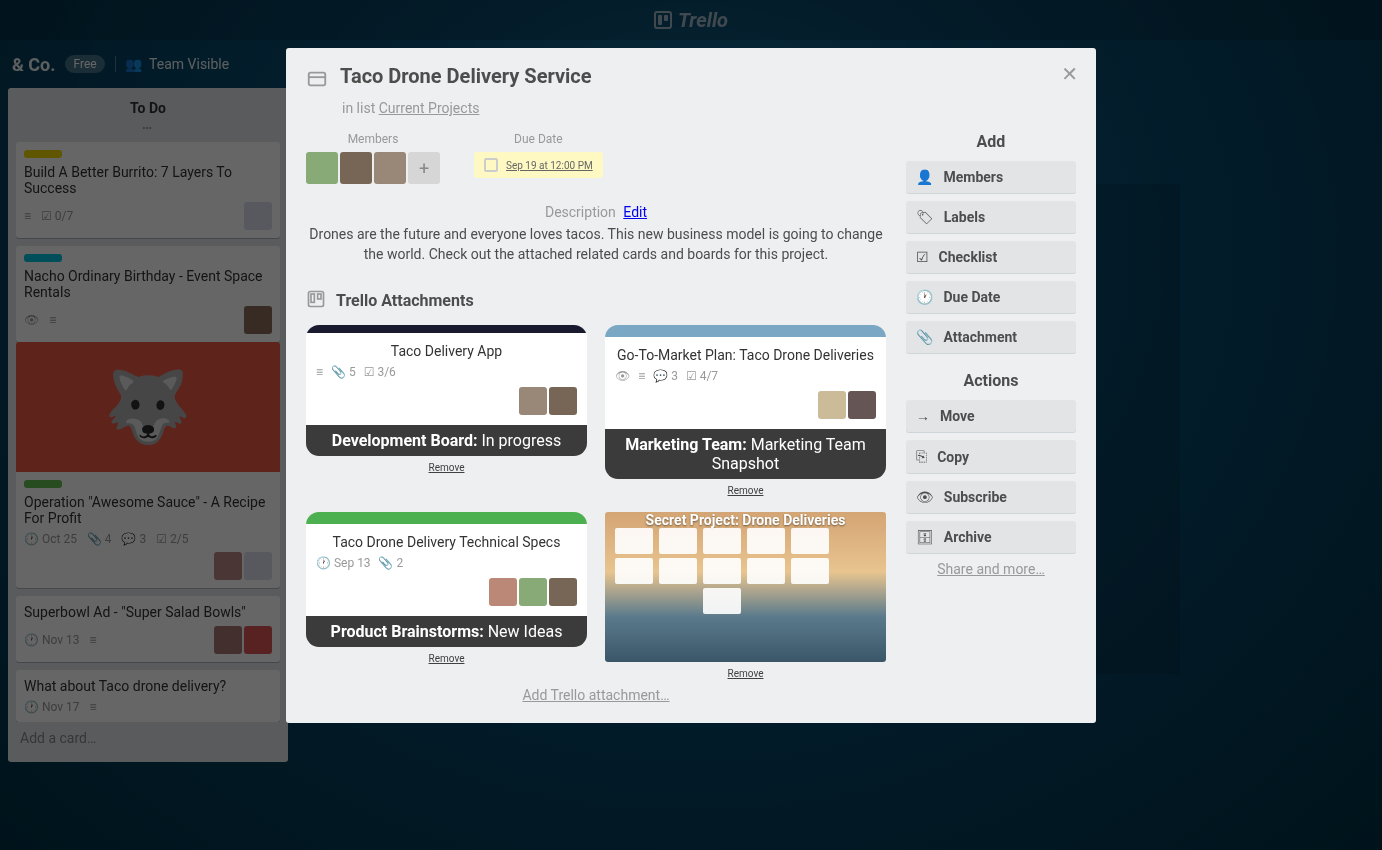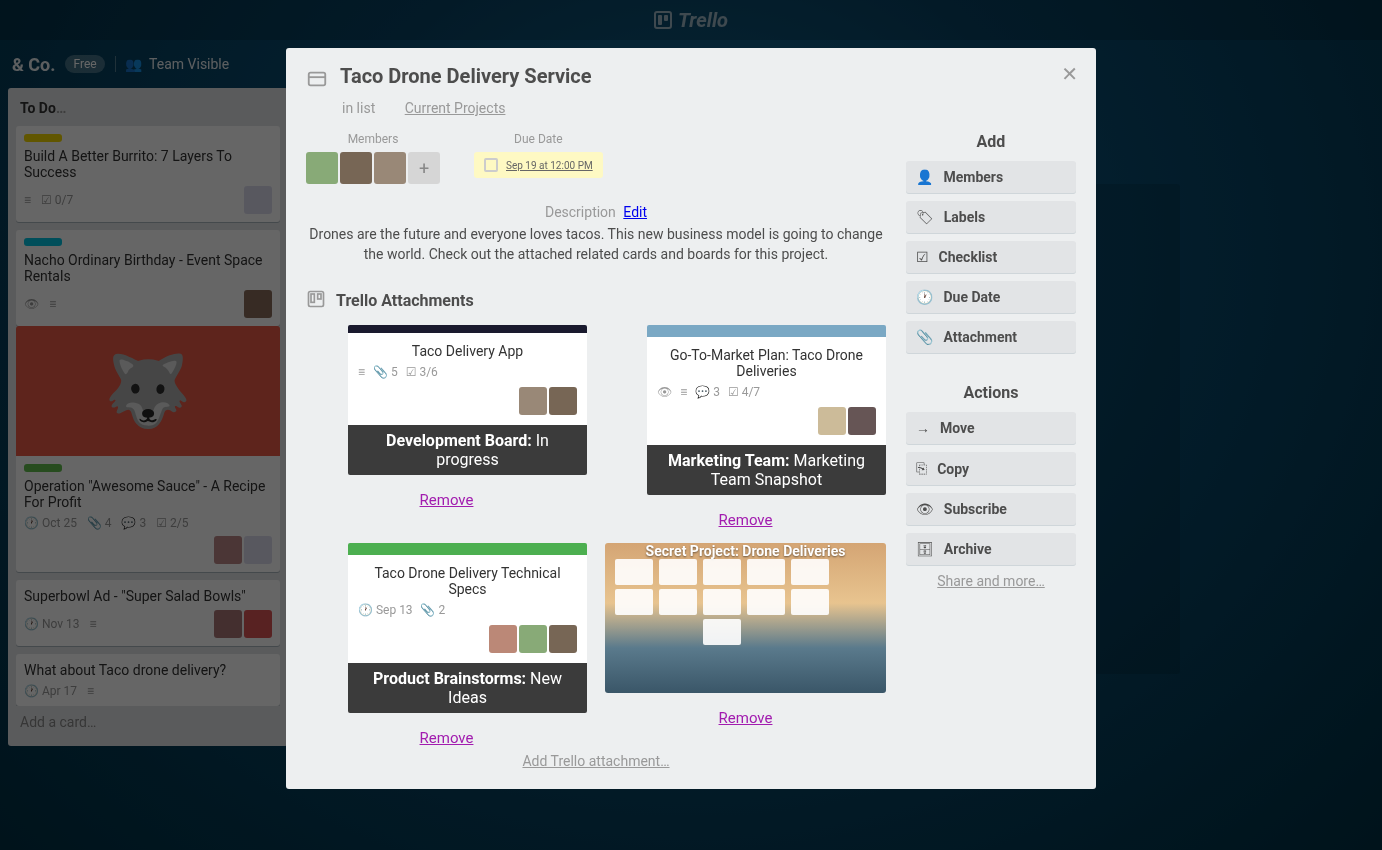--- a/index.html
+++ b/index.html
@@ -11,65 +11,65 @@
 .logo-icon::before, .logo-icon::after { content:''; background: rgba(255,255,255,.6); border-radius: 1px; }
 .logo-icon::before { width: 5px; height: 10px; }
 .logo-icon::after { width: 5px; height: 6px; }
 .boardheader { position: relative; height: 48px; display: flex; align-items: center; padding: 0 12px; gap: 10px; color: #fff; }
 .boardheader .name { font-size: 18px; font-weight: 700; opacity: .9; }
 .free-badge { background: rgba(255,255,255,.25); color: #fff; font-size: 12px; padding: 2px 8px; border-radius: 10px; }
 .divider { width: 1px; height: 16px; background: rgba(255,255,255,.3); }
 .team-visible { font-size: 14px; opacity: .9; display: flex; align-items: center; gap: 6px; }
 .board-canvas { position: relative; display: flex; align-items: flex-start; padding: 0 8px; gap: 10px; height: calc(100% - 88px); overflow: hidden; }
 .list { background: #e2e4e6; border-radius: 3px; width: 280px; padding: 8px; flex-shrink: 0; display: flex; flex-direction: column; max-height: 100%; }
-.list-title { font-size: 14px; font-weight: 700; color: #333; padding: 4px 4px 10px; display: flex; align-items: center; }
+.list-title { font-size: 14px; font-weight: 700; color: #333; padding: 4px 4px 10px; display: flex; align-items: center; flex-direction: column; }
 .cards { display: flex; flex-direction: column; gap: 8px; overflow-y: auto; }
 .card { background: #fff; border-radius: 3px; padding: 8px; box-shadow: 0 1px 0 rgba(9,45,66,.25); font-size: 14px; color: #333; cursor: pointer; }
 .label-bar { width: 38px; height: 8px; border-radius: 3px; margin-bottom: 6px; }
 .badges { display: flex; align-items: center; gap: 10px; margin-top: 6px; color: #999; font-size: 12px; }
 .badge { display: flex; align-items: center; gap: 3px; }
 .members-right { margin-left: auto; display: flex; gap: 2px; }
 .avatar { width: 28px; height: 28px; border-radius: 3px; background: #ccc; }
 .card-cover { height: 130px; background: #eb5a46; border-radius: 3px 3px 0 0; margin: -8px -8px 8px; display:flex; align-items:center; justify-content:center; }
 .add-card { color: #888; font-size: 14px; padding: 8px 4px; cursor: pointer; }
 .add-list { color: rgba(255,255,255,.8); font-size: 14px; padding: 10px; background: rgba(0,0,0,.12); border-radius: 3px; width: 280px; flex-shrink: 0; }
 
 .overlay { position: absolute; inset: 0; background: rgba(0,0,0,.6); }
 .modal { position: absolute; left: 50%; top: 48px; transform: translateX(-50%); width: 810px; background: #edeff0; border-radius: 3px; padding: 16px 20px 20px; color: #4d4d4d; }
 .close-x { position: absolute; top: 14px; right: 18px; font-size: 20px; color: #999; cursor: pointer; }
 .modal-header { display: flex; gap: 12px; align-items: flex-start; margin-bottom: 6px; }
 .hdr-icon { color: #999; margin-top: 4px; }
 .modal-title { font-size: 20px; font-weight: 700; color: #4d4d4d; }
 .modal-sub { font-size: 14px; color: #999; margin: 4px 0 16px 36px; }
-.modal-sub a { color: #999; text-decoration: underline; margin-left: 26px; }
+.modal-sub a { color: #999; text-decoration: underline; }
 .modal-body { display: flex; gap: 20px; text-align: center; }
 .main-col { flex: 1; }
 .side-col { width: 170px; }
 .section-label { font-size: 12px; color: #999; margin-bottom: 6px; }
 .row-members-due { display: flex; gap: 34px; margin-bottom: 20px; }
 .mini-members { display: flex; gap: 2px; }
 .mini-avatar { width: 32px; height: 32px; border-radius: 3px; background: #bbb; }
 .add-member-btn { width: 32px; height: 32px; border-radius: 3px; background: #d6d6d6; color: #888; display: flex; align-items: center; justify-content: center; font-size: 18px; cursor: pointer; }
 .due-chip { background: #fef9c3; padding: 6px 10px; border-radius: 3px; display: flex; align-items: center; gap: 8px; color: #999; font-size: 10px; }
 .due-chip .date { text-decoration: underline; color: #666; }
 .chk { width: 14px; height: 14px; border: 2px solid #ccc; border-radius: 2px; }
 .desc-hdr { font-size: 14px; color: #999; margin-bottom: 4px; }
 .desc-hdr a { text-decoration: underline; margin-left: 4px; }
 .desc-text { font-size: 14px; color: #4d4d4d; line-height: 1.45; margin-bottom: 24px; }
 .attach-hdr { display: flex; align-items: center; gap: 10px; font-size: 16px; font-weight: 700; color: #4d4d4d; margin-bottom: 12px; }
 .attach-grid { display: grid; grid-template-columns: 1fr 1fr; gap: 14px 18px; }
-.attach-card { border-radius: 2px; overflow: hidden; margin-left: 42px; }
+.attach-card { border-radius: 13px; overflow: hidden; }
 .attach-banner { height: 8px; }
 .attach-inner { background: #fff; padding: 10px; }
 .attach-title { font-size: 14px; color: #333; margin-bottom: 6px; }
 .attach-badges { display: flex; align-items: center; gap: 8px; color: #999; font-size: 12px; }
 .attach-members { display: flex; gap: 2px; justify-content: flex-end; margin-top: 8px; }
 .attach-footer { background: #3b3b3b; color: #fff; font-size: 16px; padding: 6px 10px; }
 .attach-footer b { font-weight: 700; }
-.remove-link { font-size: 15px; color: #a21caf; text-decoration: underline; margin-top: 16px; display: inline-block; cursor: pointer; }
+.remove-link { font-size: 10px; color: #404040; text-decoration: underline; margin-top: 4px; display: inline-block; cursor: pointer; }
 .board-attach { position: relative; height: 150px; border-radius: 3px; overflow: hidden; background: linear-gradient(180deg, #d4a574 0%, #e8c48f 40%, #5a7a8c 70%, #3a5668 100%); display: flex; flex-direction: column; }
 .board-attach-title { color: #fff; font-weight: 700; font-size: 14px; text-shadow: 0 1px 2px rgba(0,0,0,.5); }
 .board-lists-sim { flex:1; display: flex; gap: 6px; padding: 0 10px 10px; align-items: flex-start; }
 .sim-col { display: flex; flex-direction: column; gap: 4px; }
 .sim-card { width: 38px; height: 26px; background: rgba(255,255,255,.9); border-radius: 2px; }
 .add-attach-link { font-size: 14px; color: #999; text-decoration: underline; margin-top: 6px; cursor: pointer; }
 .side-hdr { font-size: 16px; font-weight: 700; color: #4d4d4d; margin-bottom: 10px; }
 .side-btn { background: #e2e4e6; border-radius: 3px; padding: 8px 10px; font-size: 14px; color: #4d4d4d; display: flex; align-items: center; gap: 10px; margin-bottom: 8px; cursor: pointer; box-shadow: 0 1px 0 rgba(9,45,66,.13); }
 .side-btn b { font-weight: 700; }
 .share-link { font-size: 14px; color: #999; text-decoration: underline; margin-top: 6px; cursor: pointer; }
@@ -157,21 +157,21 @@
           <span class="badge">≡</span>
           <span class="members-right">
               <span class="avatar" style="background:#a77"></span>
               <span class="avatar" style="background:#d55"></span>
             </span>
         </div>
       </div>
       <div class="card">
         <div>What about Taco drone delivery?</div>
         <div class="badges">
-          <span class="badge">🕐 <span>Apr 17</span></span>
+          <span class="badge">🕐 <span>Nov 17</span></span>
           <span class="badge">≡</span>
         </div>
       </div>
     </div>
     <div class="add-card">Add a card…</div>
   </div>
 
   <div style="width:560px; flex-shrink:0"></div>
 
   <div class="backfill">
@@ -396,21 +396,21 @@
         </div>
       <div class="side-btn">
           <span>🕐</span>
           <b>Due Date</b>
         </div>
       <div class="side-btn">
           <span>📎</span>
           <b>Attachment</b>
         </div>
 
-      <div class="side-hdr" style="margin-top:30px">Actions</div>
+      <div class="side-hdr" style="margin-top:18px">Actions</div>
       <div class="side-btn">
           <span>→</span>
           <b>Move</b>
         </div>
       <div class="side-btn">
           <span>⎘</span>
           <b>Copy</b>
         </div>
       <div class="side-btn">
           <span>👁</span>

